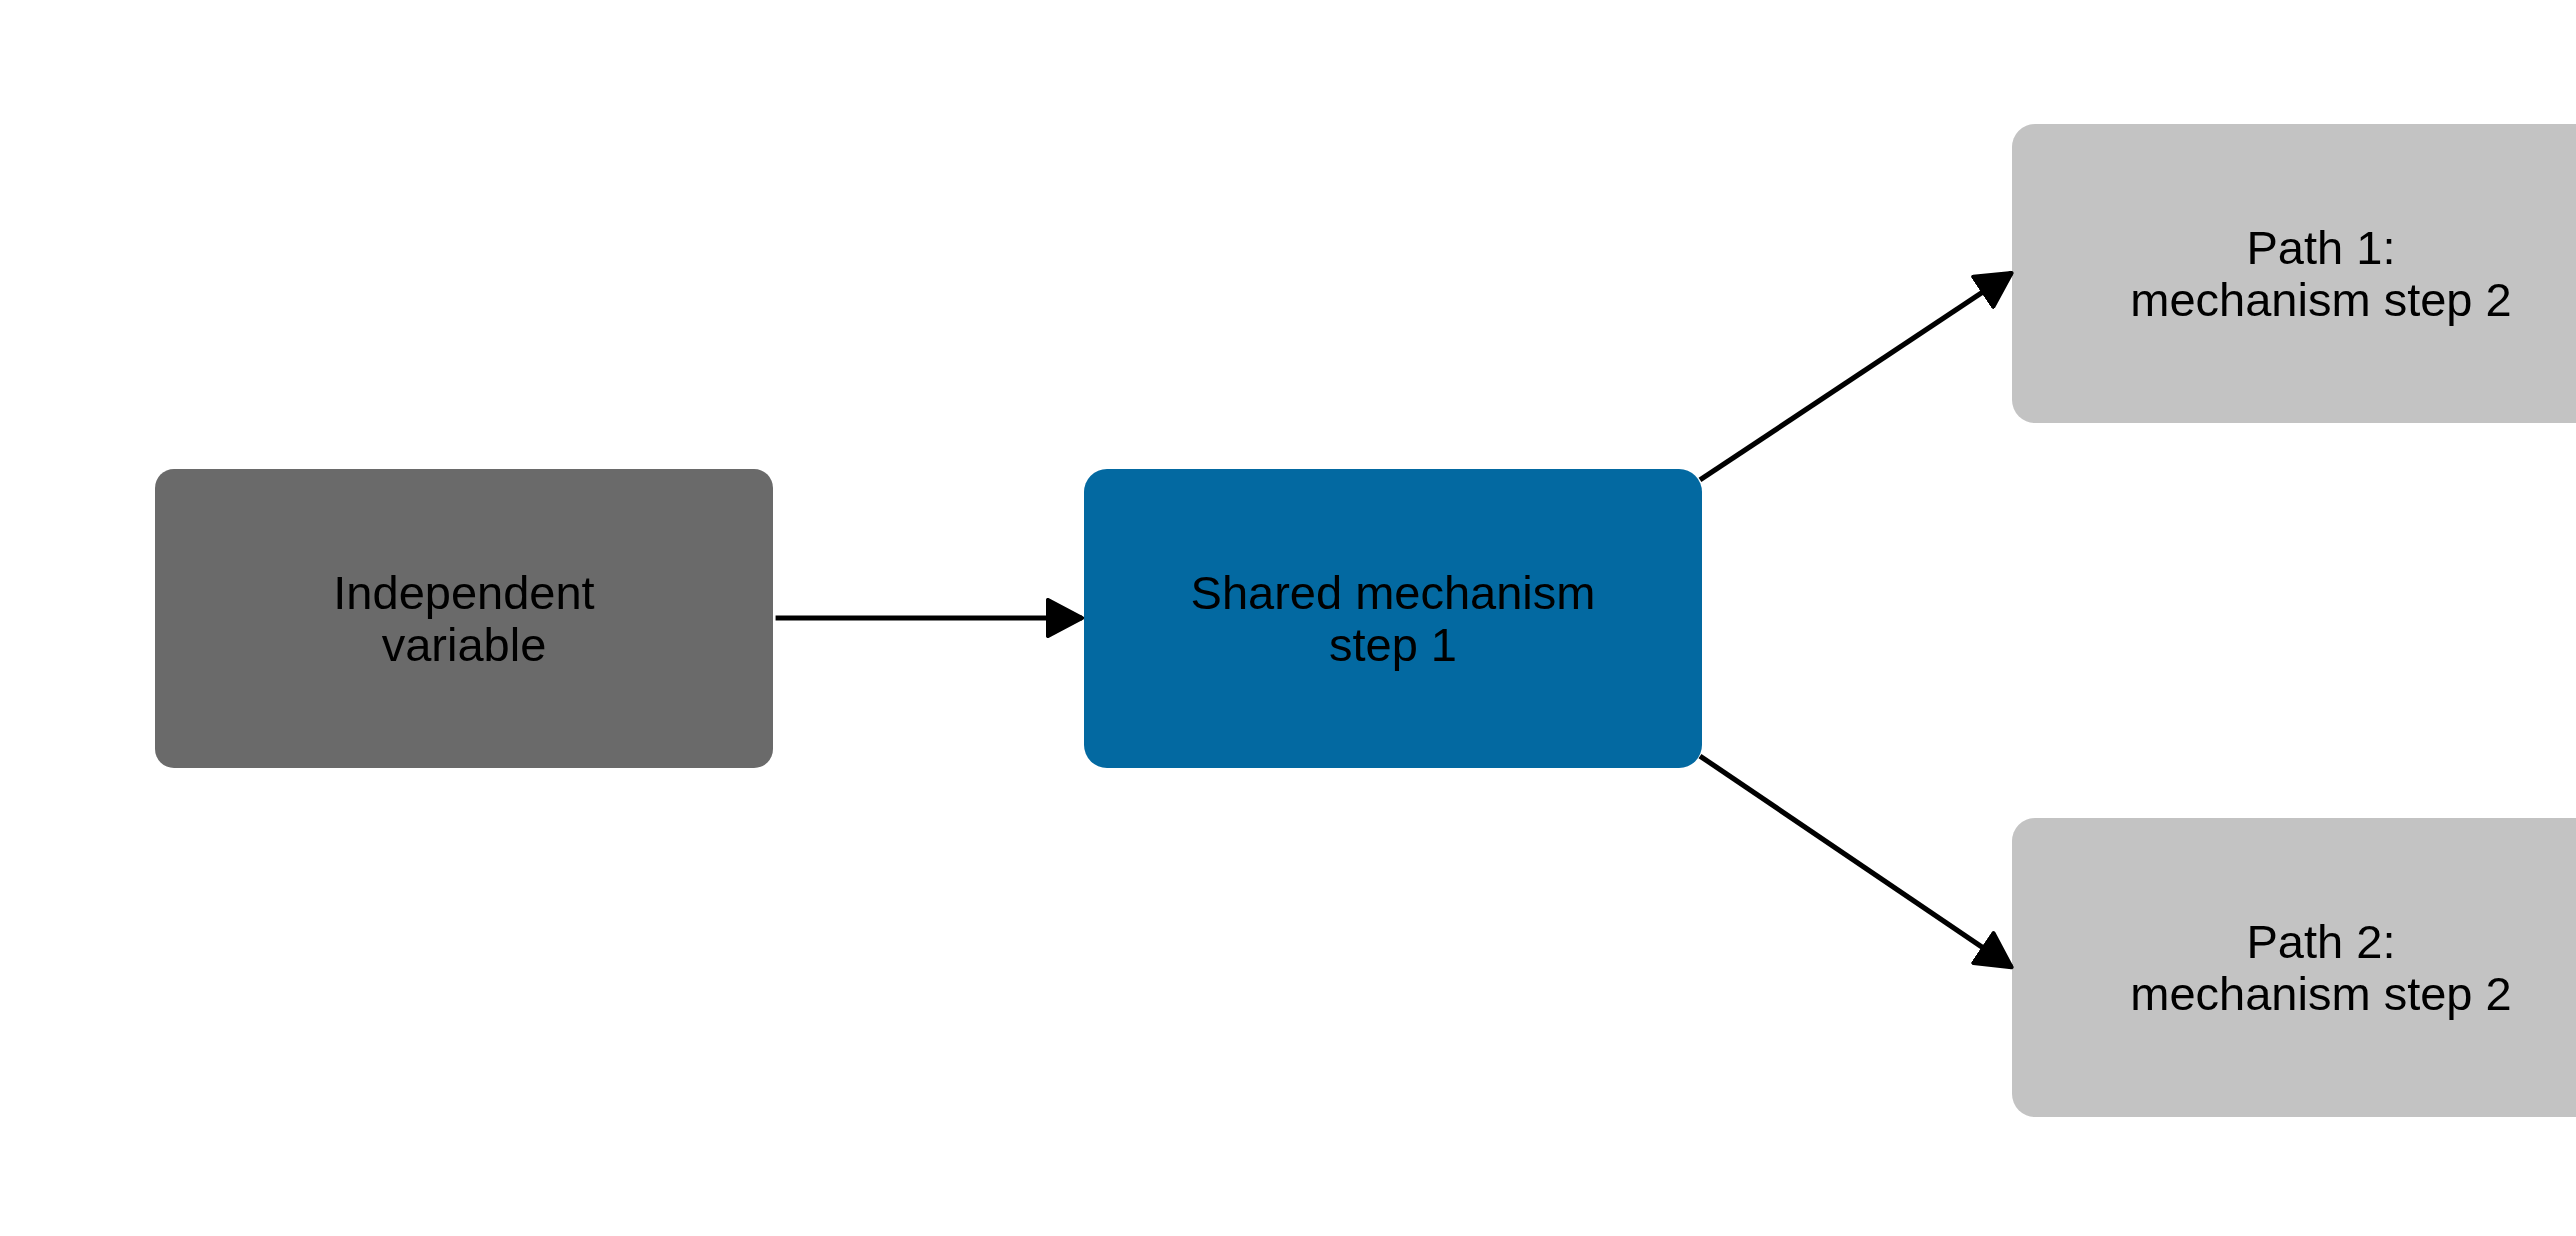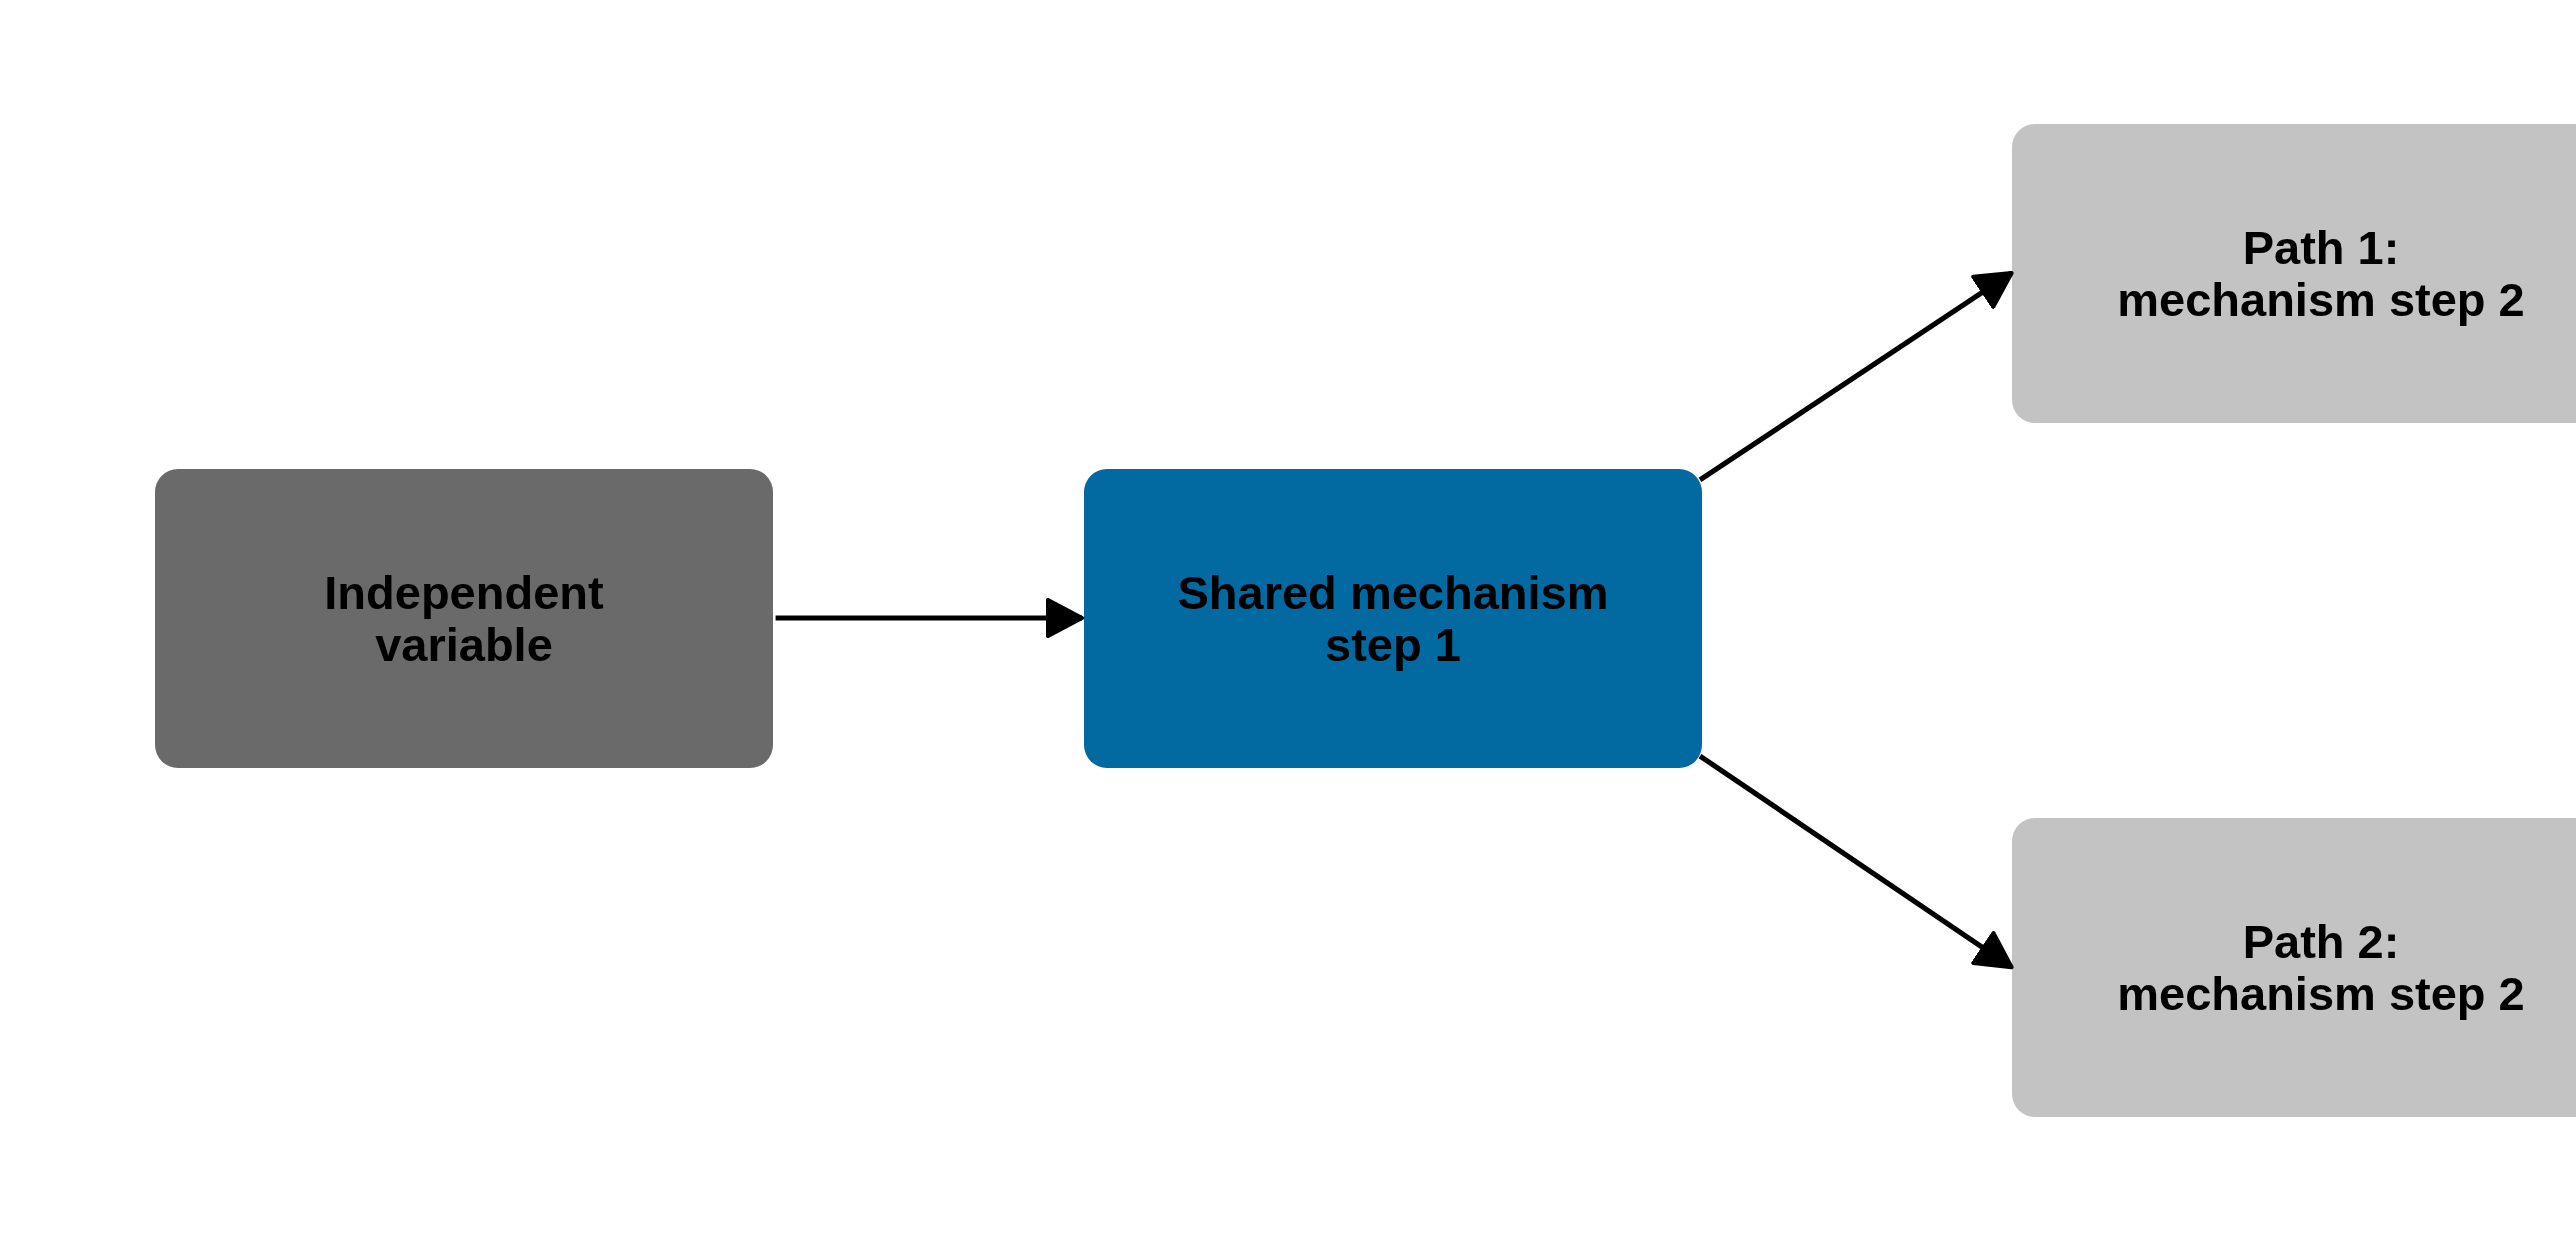--- a/index.html
+++ b/index.html
@@ -28,21 +28,20 @@
     align-items: center;
     justify-content: center;
     text-align: center;
     box-sizing: border-box;
   }
   .node-label {
     white-space: pre-line;
     font-size: 47px;
     line-height: 52px;
     color: #000000;
-    font-weight: bold;
   }
   #node-independent { left: 155px;  top: 469px;  }
   #node-shared      { left: 1084px; top: 469px;  }
   #node-path1       { left: 2012px; top: 124px;  }
   #node-path2       { left: 2012px; top: 818px; }
   #edges-layer {
     position: absolute;
     left: 0;
     top: 0;
     pointer-events: none;
@@ -50,21 +49,21 @@
   .edge {
     stroke-width: 10px;
     fill: none;
   }
 </style>
 </head>
 <body>
 
 <div id="canvas">
 
-  <div class="node" id="node-independent" style="background: rgb(106, 106, 106); color: rgb(0, 0, 0);">
+  <div class="node" id="node-independent" style="background: rgb(106, 106, 106); color: rgb(0, 0, 0); border-radius: 19px;">
     <span class="node-label">Independent
 variable</span>
   </div>
 
   <div class="node" id="node-shared" style="background: #0369a1; color: rgb(0, 0, 0);">
     <span class="node-label">Shared mechanism
 step 1</span>
   </div>
 
   <div class="node" id="node-path1" style="background: rgb(195, 195, 195); color: rgb(0, 0, 0);">

